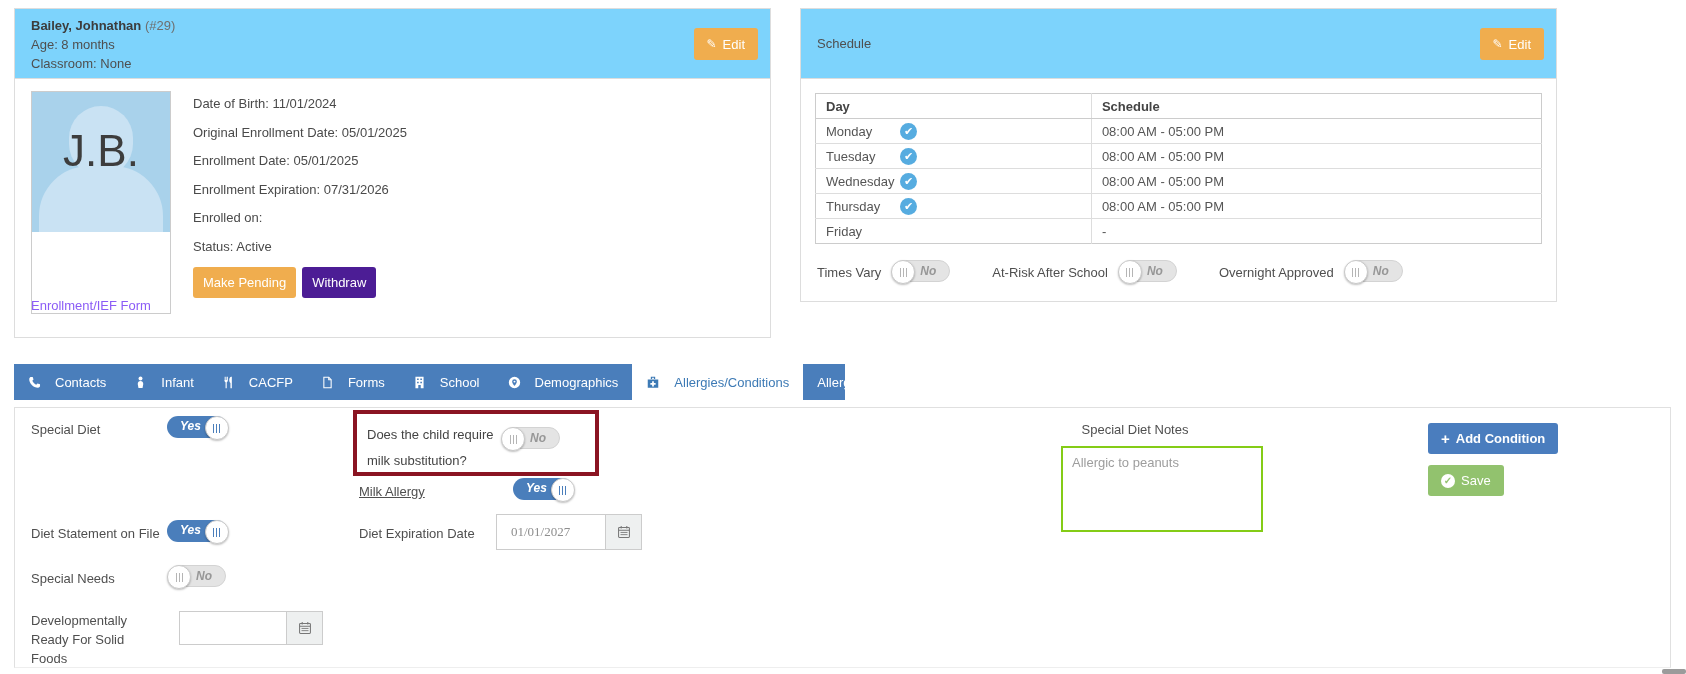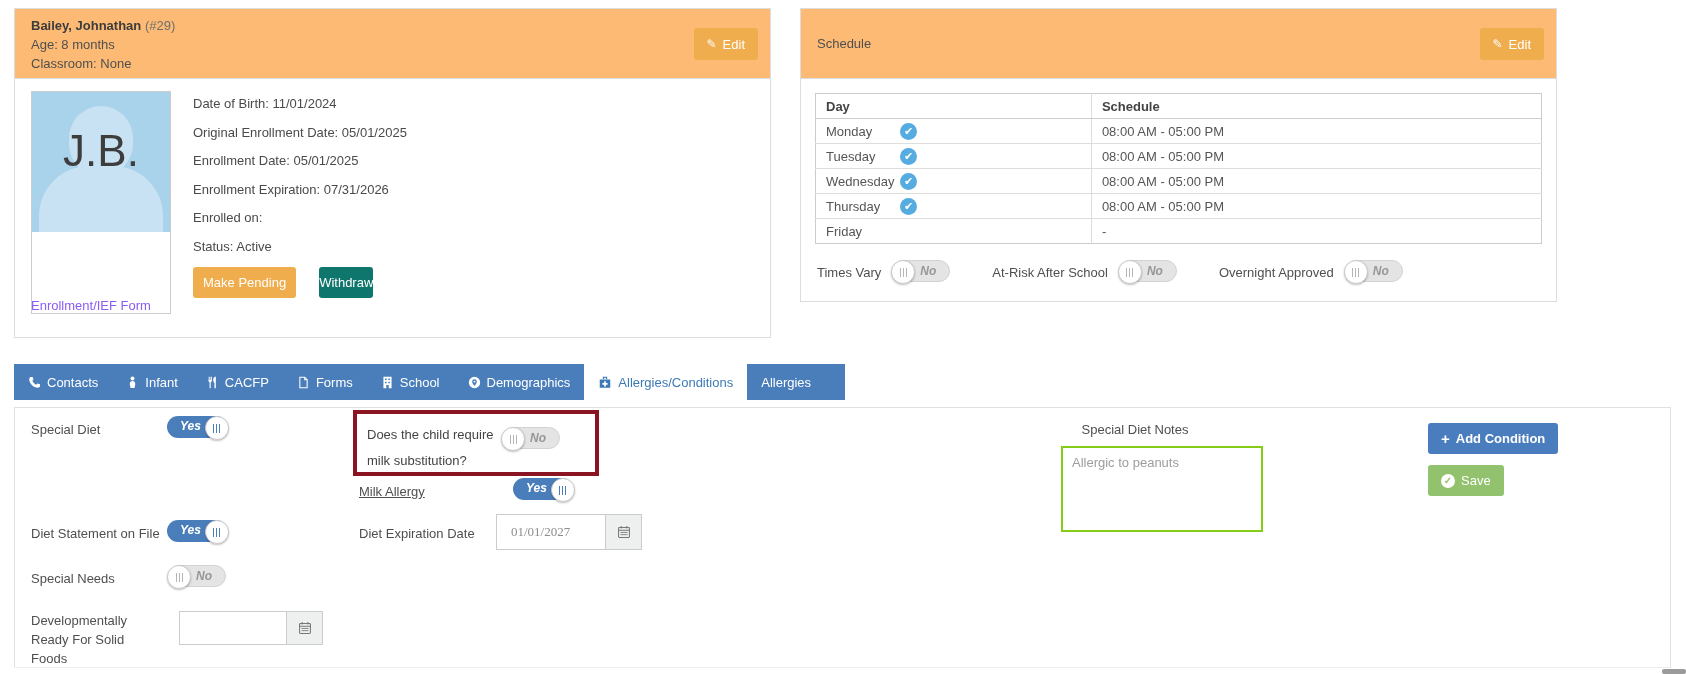--- a/index.html
+++ b/index.html
@@ -1,21 +1,21 @@
 <!DOCTYPE html>
 <html><head>
 <meta charset="utf-8">
 <style>
   * { margin:0; padding:0; box-sizing:border-box; }
   html,body { width:1686px; height:674px; background:#fff; overflow:hidden;
     font-family:"Liberation Sans", sans-serif; color:#4f4f4f; font-size:13px; }
   body { position:relative; }
 
   .card { position:absolute; background:#fff; border:1px solid #ddd; }
-  .card-header { position:relative; height:70px; background:#fdba74; border-bottom:1px solid #ddd;
+  .card-header { position:relative; height:70px; background:#7dd3fc; border-bottom:1px solid #ddd;
     display:flex; align-items:center; padding:0 16px; }
   .btn { display:inline-flex; align-items:center; gap:6px; border:none; cursor:pointer;
     color:#fff; font-size:13px; border-radius:3px; font-family:inherit; }
   .btn-edit { position:absolute; top:19px; right:12px; height:32px; padding:0 13px; background:#f0ad4e; }
   .pencil { font-size:12px; }
 
   
   #profile-card { left:14px; top:8px; width:757px; height:330px; }
   .name-block { line-height:19px; padding-top:2px; }
   .name-line { font-weight:bold; color:#3c3c3c; }
@@ -24,21 +24,21 @@
   .photo-box { width:140px; height:223px; border:1px solid #ccc; background:#fff; flex:0 0 auto; }
   .photo-blue { position:relative; width:138px; height:140px; background:#a9d2eb; overflow:hidden; }
   .sil-head { position:absolute; left:37px; top:14px; width:64px; height:70px; border-radius:32px; background:#c9e2f3; }
   .sil-body { position:absolute; left:7px; top:74px; width:124px; height:90px; border-radius:50px 50px 0 0; background:#c9e2f3; }
   .photo-initials { position:absolute; left:0; top:34px; width:100%; text-align:center;
     font-size:44px; color:#3d3d3d; }
   .details { margin-left:22px; padding-top:5px; }
   .detail-line { margin-bottom:13.5px; color:#4a4a4a; }
   .status-btns { display:flex; gap:6px; margin-top:5px; }
   .btn-pending { background:#f0ad4e; padding:8px 10px; }
-  .btn-withdraw { background:#0f766e; padding:8px 0;margin-left:17px; }
+  .btn-withdraw { background:#4c1d95; padding:8px 10px; }
   .enroll-link { position:absolute; left:16px; bottom:24px; color:#8b5cf6; text-decoration:none; }
 
   
   #schedule-card { left:800px; top:8px; width:757px; height:294px; }
   .sched-body { padding:14px; }
   table.sched { width:100%; border-collapse:collapse; border:1px solid #ccc; }
   table.sched th { text-align:left; font-weight:bold; color:#444; padding:4px 10px; height:25px;
     border-bottom:1px solid #ccc; }
   table.sched th:first-child, table.sched td:first-child { width:38%; border-right:1px solid #ddd; }
   table.sched td { padding:3px 10px; height:25px; color:#555; border-bottom:1px solid #ddd; }
@@ -58,21 +58,21 @@
   .tgl.on .pill { background:#4a7ebb; color:#fff; padding:0 26px 0 13px; }
   .tgl.on .knob { margin-left:-22px; }
   .tgl.on .knob i { background:#4a7ebb; }
   .tgl.off .pill { background:#e4e4e4; border:1px solid #d3d3d3; color:#979797; padding:0 13px 0 26px; }
   .tgl.off .knob { margin-right:-22px; position:relative; z-index:2; }
   .tgl.off .knob i { background:#b5b5b5; }
 
   
   #tab-bar { position:absolute; left:14px; top:364px; width:831px; height:36px; background:#4a7ebb;
     display:flex; overflow:hidden; }
-  .tab { display:flex; align-items:center; gap:6px; padding:0 14px; color:#fff; white-space:nowrap; cursor:pointer; }
+  .tab { display:flex; align-items:center; gap:14px; padding:0 14px; color:#fff; white-space:nowrap; cursor:pointer; }
   .tab svg { display:block; }
   .tab.active { background:#fff; color:#3d7ab5; }
 
   
   #content { position:absolute; left:14px; top:407px; width:1657px; height:261px;
     border:1px solid #e0e0e0; border-bottom:1px solid #eee; background:#fff; }
   .abs { position:absolute; }
   .fld-label { color:#4f4f4f; }
   #milk-sub-box { left:338px; top:2px; width:246px; height:66px; border:4px solid #8a1422;
     display:flex; padding:8px 6px 8px 10px; }

